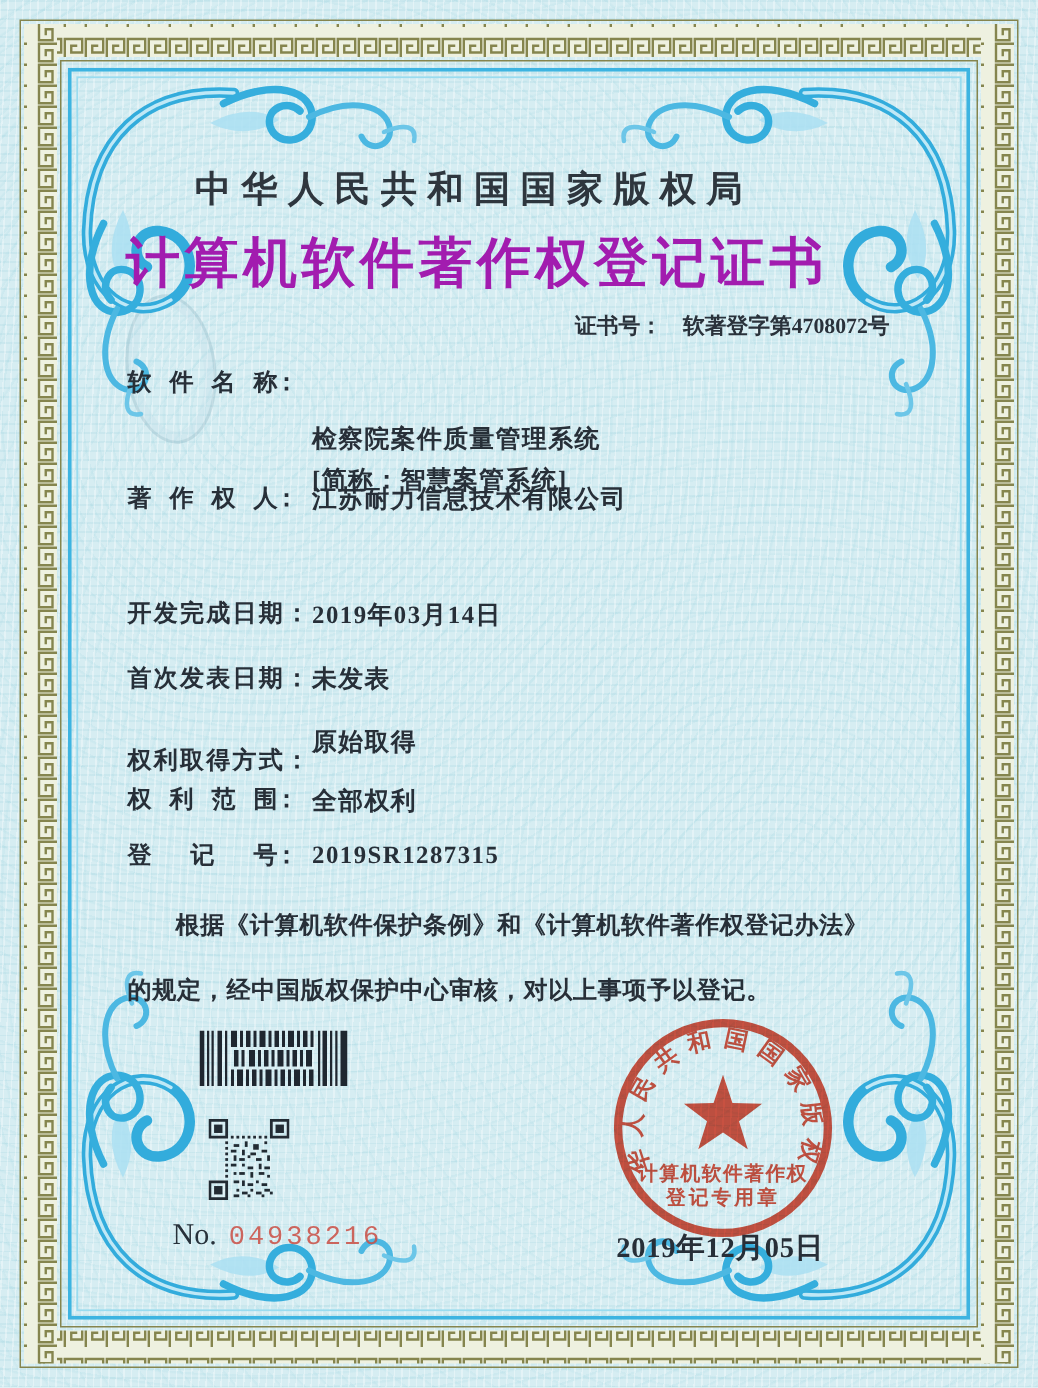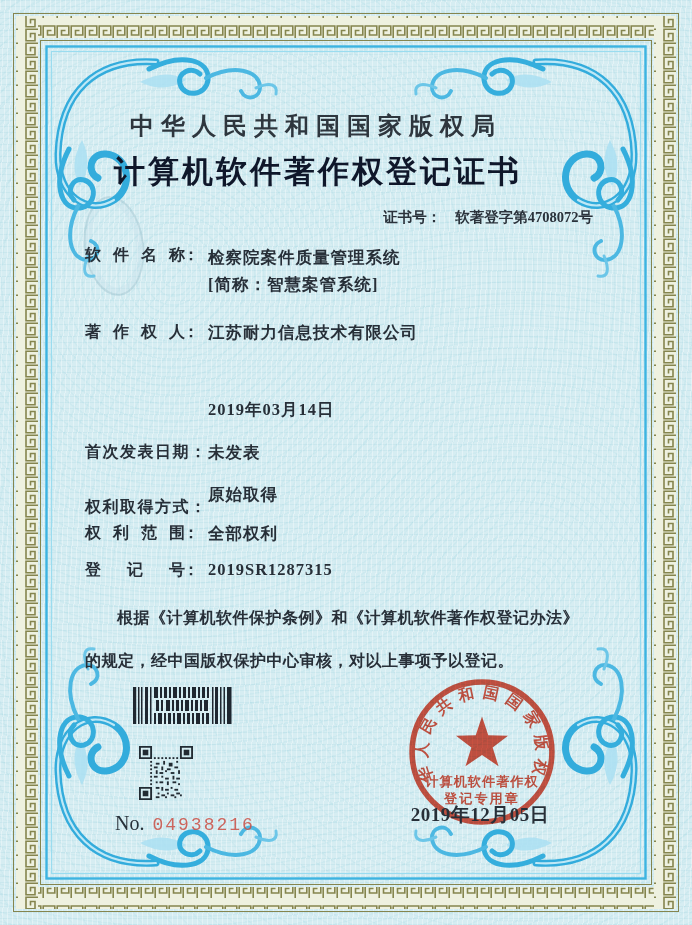--- a/index.html
+++ b/index.html
@@ -20,52 +20,52 @@
       repeating-radial-gradient(circle at 75% 65%, rgba(150,210,222,.12) 0 1px, rgba(0,0,0,0) 2px 11px);
   }
   #frame-svg{position:absolute;inset:0;pointer-events:none;}
   .txt{position:absolute;color:#2a3138;}
   #authority-title{
     top:110px;left:0;width:632px;text-align:center;
     font-size:24px;font-weight:bold;letter-spacing:7px;color:#2e363e;
   }
   #main-title{
     top:151px;left:0;width:636px;text-align:center;
-    font-size:31px;font-weight:bold;letter-spacing:3px;color:#0f172a;
+    font-size:36px;font-weight:bold;letter-spacing:3px;color:#a21caf;
   }
   #cert-line{
     top:208px;right:99px;font-size:14.5px;font-weight:bold;color:#2a323b;
   }
   #cert-line .gap{display:inline-block;width:14px;}
   .f-label{
     position:absolute;left:85px;font-size:16px;font-weight:bold;color:#272f38;white-space:nowrap;
   }
   .f-label.sp{letter-spacing:-2px;}
   .f-label.ls6{letter-spacing:1.5px;}
   .f-value{
     position:absolute;left:208px;font-size:16.5px;font-weight:bold;color:#272f38;
     white-space:nowrap;letter-spacing:1px;
   }
-  #name-value{line-height:26.5px;}
+  #name-value{line-height:26.5px;margin-top:35px;}
   #statement{
     top:596px;left:85px;width:494px;
     font-size:16px;font-weight:bold;color:#272f38;
     line-height:43px;text-indent:2em;word-break:break-all;letter-spacing:.5px;
   }
   #barcode{position:absolute;left:133px;top:687px;width:99px;height:37px;}
   #qr-code{position:absolute;left:139px;top:746px;width:54px;height:54px;}
   #serial-line{position:absolute;left:115px;top:812px;font-size:20px;color:#27313a;}
   #serial-number{
     font-family:"Liberation Mono","DejaVu Sans Mono",monospace;
     font-size:18px;color:#cb4e44;letter-spacing:2px;margin-left:8px;opacity:.85;
   }
   #official-seal{position:absolute;left:406px;top:676px;width:152px;height:152px;
     mix-blend-mode:multiply;opacity:.93;}
   #issue-date{
-    position:absolute;left:404px;top:802px;width:152px;text-align:center;
+    position:absolute;left:404px;top:819px;width:152px;text-align:center;
     font-size:19px;font-weight:bold;color:#272f38;letter-spacing:.5px;
   }
   #emboss-watermark{
     position:absolute;left:84px;top:196px;width:56px;height:96px;border-radius:50%;
     border:2px solid rgba(140,180,195,.35);transform:rotate(-7deg);
     box-shadow:inset 0 0 0 6px rgba(190,220,230,.25);
   }
 </style>
 </head>
 <body>
@@ -127,20 +127,21 @@
 
   <div class="f-label sp" style="top:245px">软　件　名　称：</div>
   <div class="f-value" id="name-value" style="top:245px">
     <div>检察院案件质量管理系统</div>
     <div>[简称：智慧案管系统]</div>
   </div>
 
   <div class="f-label sp" style="top:322px">著　作　权　人：</div>
   <div class="f-value" style="top:322px">江苏耐力信息技术有限公司</div>
 
+  <div class="f-label ls6" style="top:399px">开发完成日期：</div>
   <div class="f-value" style="top:399px">2019年03月14日</div>
 
   <div class="f-label ls6" style="top:442px">首次发表日期：</div>
   <div class="f-value" style="top:442px">未发表</div>
 
   <div class="f-label ls6" style="top:497px">权利取得方式：</div>
   <div class="f-value" style="top:484px">原始取得</div>
 
   <div class="f-label sp" style="top:523px">权　利　范　围：</div>
   <div class="f-value" style="top:523px">全部权利</div>

